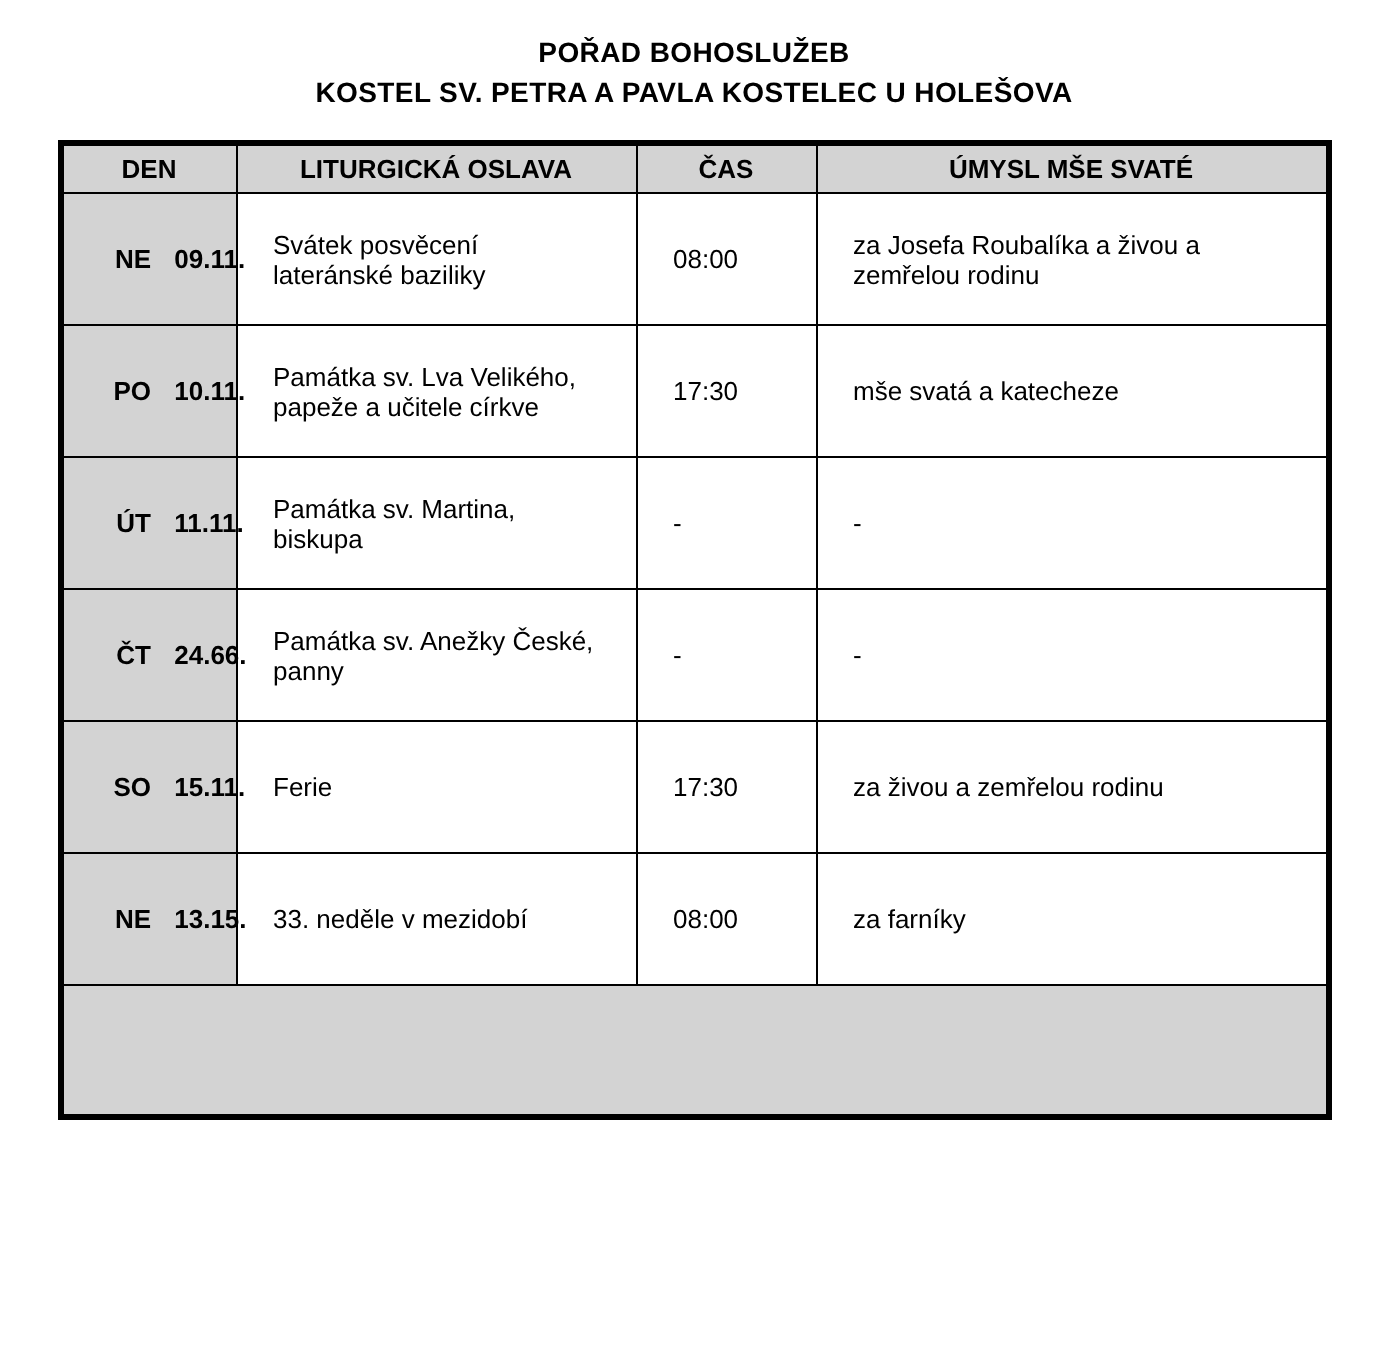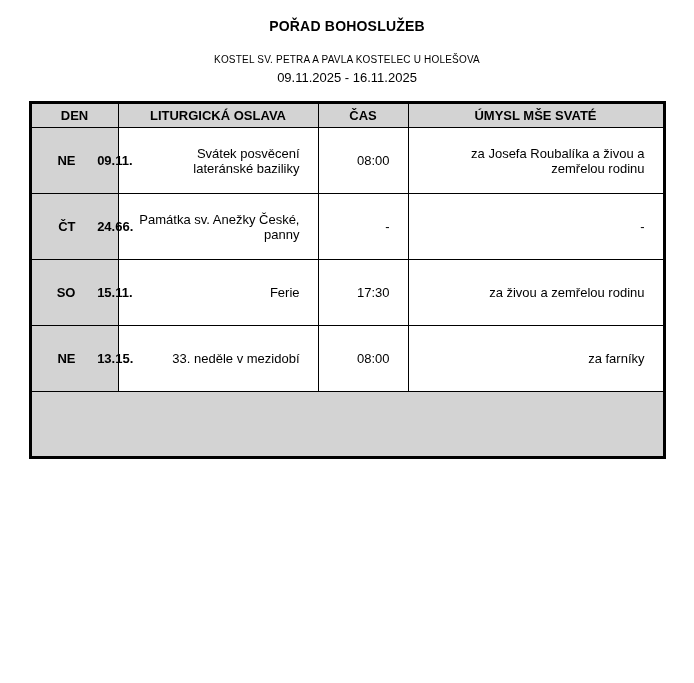--- a/index.html
+++ b/index.html
@@ -15,23 +15,23 @@
     height: 683px;
     padding-top: 18px;
   }
   .doc-header { text-align: center; }
   .doc-title {
     font-size: 14px;
     font-weight: bold;
     letter-spacing: 0.2px;
   }
   .doc-subtitle {
-    font-size: 10px;
-    font-weight: normal;
-    margin-top: 20px;
+    font-size: 14px;
+    font-weight: bold;
+    margin-top: 4px;
     letter-spacing: 0.2px;
   }
   .doc-dates {
     font-size: 13px;
     margin-top: 5px;
     font-weight: normal;
   }
   table.schedule {
     border-collapse: collapse;
     margin: 16px auto 0 auto;
@@ -57,41 +57,40 @@
   col.c-cas { width: 90px; }
   col.c-umysl { width: 256px; }
   td.den {
     background: #d3d3d3;
     font-weight: bold;
     text-align: left;
     padding-left: 8px;
     white-space: nowrap;
   }
   td.den .day { display: inline-block; min-width: 26px; text-align: right; }
-  td.den .date { display: inline-block; margin-left: 18px; }
+  td.den .date { display: inline-block; margin-left: 8px; }
   td.celebration, td.time, td.intention {
-    text-align: right;
+    text-align: left;
     background: #ffffff;
   }
   tbody tr { height: 66px; }
   tr.footer-strip td {
     background: #d3d3d3;
     height: 8px;
     padding: 0;
     border-top: 1px solid #000000;
   }
 </style>
 </head>
 <body>
 
 <div class="page">
   <div class="doc-header">
     <div class="doc-title">POŘAD BOHOSLUŽEB</div>
     <div class="doc-subtitle">KOSTEL SV. PETRA A PAVLA KOSTELEC U HOLEŠOVA</div>
-    <div class="doc-dates">09.11.2025 - 16.11.2025</div>
   </div>
 
   <table class="schedule">
     <colgroup>
       <col class="c-den">
       <col class="c-osl">
       <col class="c-cas">
       <col class="c-umysl">
     </colgroup>
     <thead>
@@ -104,20 +103,38 @@
     </thead>
     <tbody>
       <tr>
         <td class="den">
           <span class="day">NE</span>
           <span class="date">09.11.</span>
         </td>
         <td class="celebration">Svátek posvěcení lateránské baziliky</td>
         <td class="time">08:00</td>
         <td class="intention">za Josefa Roubalíka a živou a zemřelou rodinu</td>
+      </tr>
+      <tr>
+        <td class="den">
+          <span class="day">PO</span>
+          <span class="date">10.11.</span>
+        </td>
+        <td class="celebration">Památka sv. Lva Velikého, papeže a učitele církve</td>
+        <td class="time">17:30</td>
+        <td class="intention">mše svatá a katecheze</td>
+      </tr>
+      <tr>
+        <td class="den">
+          <span class="day">ÚT</span>
+          <span class="date">11.11.</span>
+        </td>
+        <td class="celebration">Památka sv. Martina, biskupa</td>
+        <td class="time">-</td>
+        <td class="intention">-</td>
       </tr>
       <tr>
         <td class="den">
           <span class="day">ČT</span>
           <span class="date">24.66.</span>
         </td>
         <td class="celebration">Památka sv. Anežky České, panny</td>
         <td class="time">-</td>
         <td class="intention">-</td>
       </tr>

